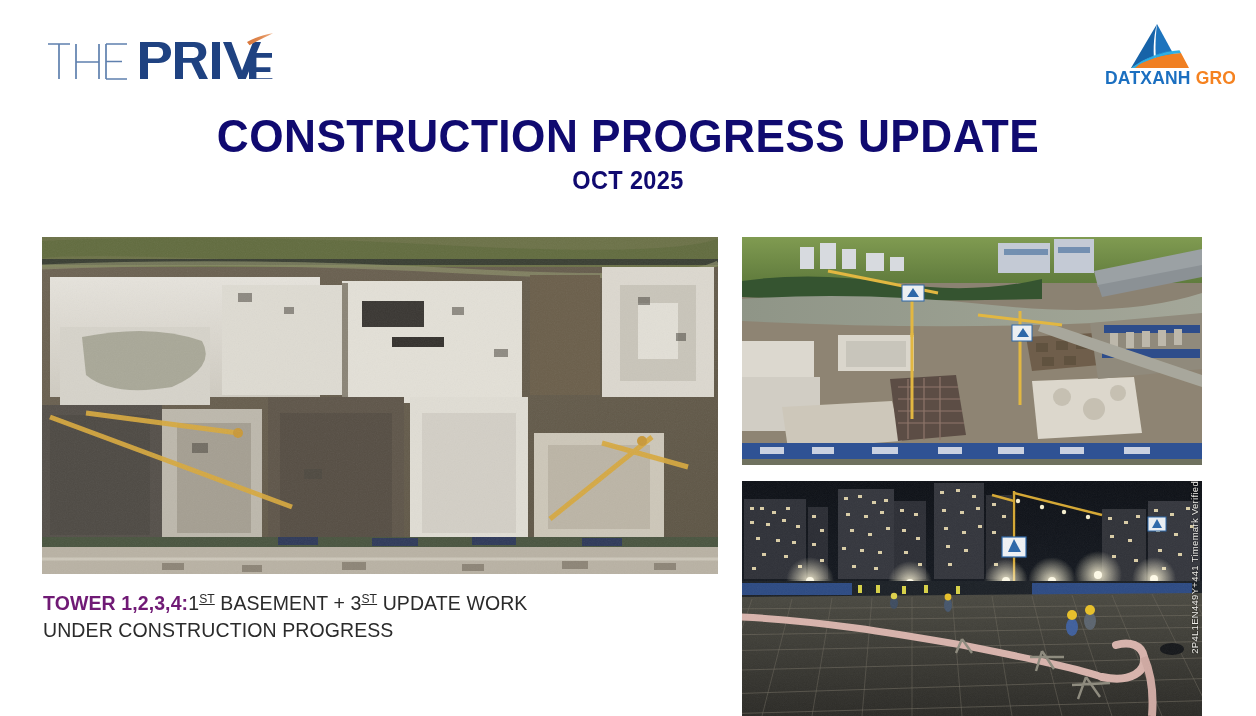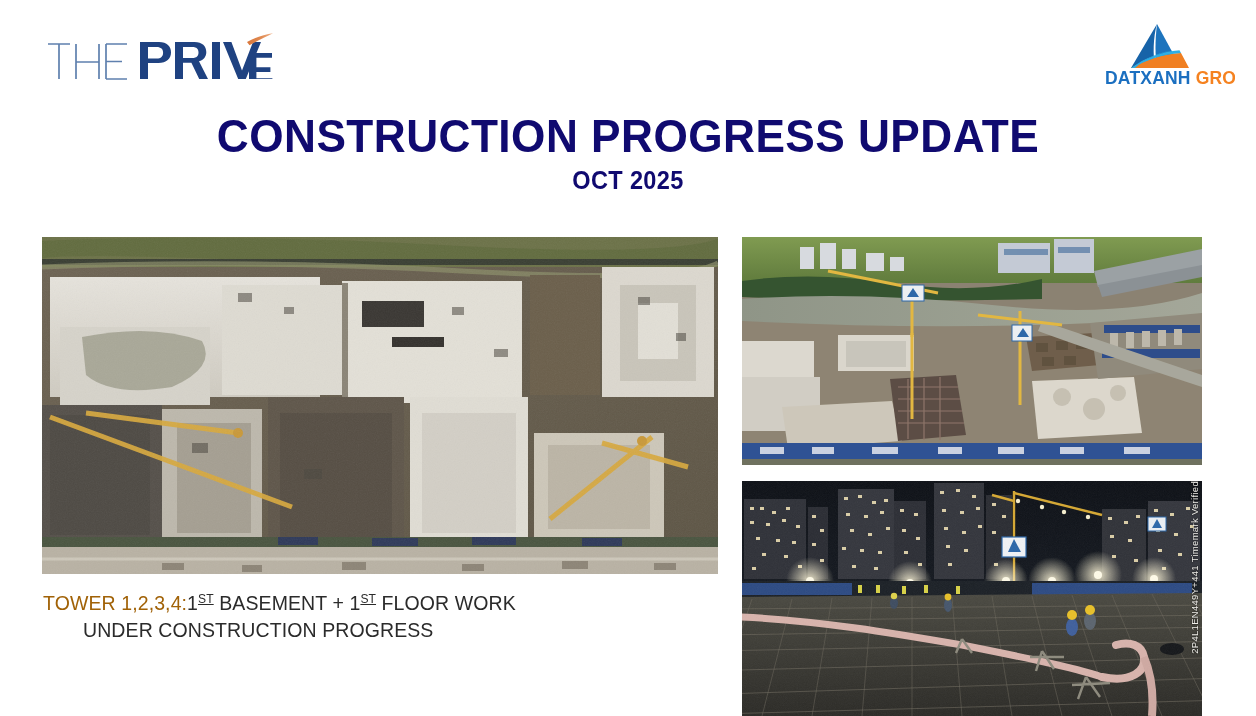--- a/index.html
+++ b/index.html
@@ -102,23 +102,23 @@
   #caption {
     position: absolute;
     left: 43px;
     top: 590px;
     width: 660px;
     color: #2b2b2b;
     font-size: 19.5px;
     line-height: 27px;
     letter-spacing: 0.1px;
   }
-  #caption .lead { font-weight: normal; color: #a16207; }
+  #caption .lead { font-weight: bold; color: #701a75; }
   #caption sup { font-size: 0.62em; vertical-align: super; line-height: 0; text-decoration: underline; }
-  #caption .line2 { display: block; margin-left: 40px; }
+  #caption .line2 { display: block; }
 </style>
 </head>
 <body>
 
 <div id="brand-logo">
   <svg viewBox="0 0 230 62" xmlns="http://www.w3.org/2000/svg">
     <defs>
       <linearGradient id="accentGrad" x1="0" y1="0" x2="1" y2="0">
         <stop offset="0%" stop-color="#d9763a"></stop>
         <stop offset="55%" stop-color="#e08a52"></stop>
@@ -586,15 +586,15 @@
 
     <ellipse cx="430" cy="168" rx="12" ry="6" fill="#15171a"></ellipse>
     <rect width="460" height="235" filter="url(#grain3)" fill="#ffffff" opacity=".35"></rect>
   </svg>
   <div id="photo-watermark">
     <span>2P4L1EN449Y+441 Timemark Verified</span>
   </div>
 </div>
 
 <div id="caption">
-  <span class="lead">TOWER 1,2,3,4:</span><span>1</span><sup>ST</sup><span> BASEMENT + 1</span><sup>ST</sup><span> FLOOR WORK</span>
+  <span class="lead">TOWER 1,2,3,4:</span><span>1</span><sup>ST</sup><span> BASEMENT + 3</span><sup>ST</sup><span> UPDATE WORK</span>
   <span class="line2">UNDER CONSTRUCTION PROGRESS</span>
 </div>
 
 </body></html>

